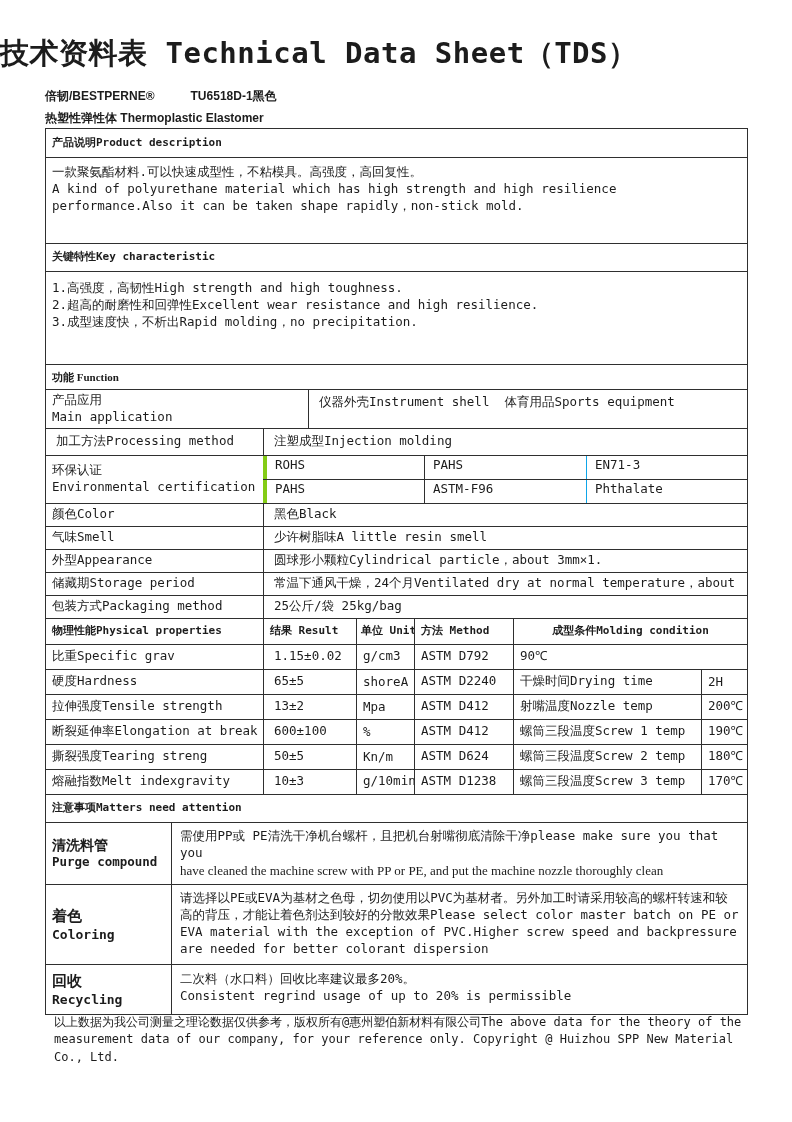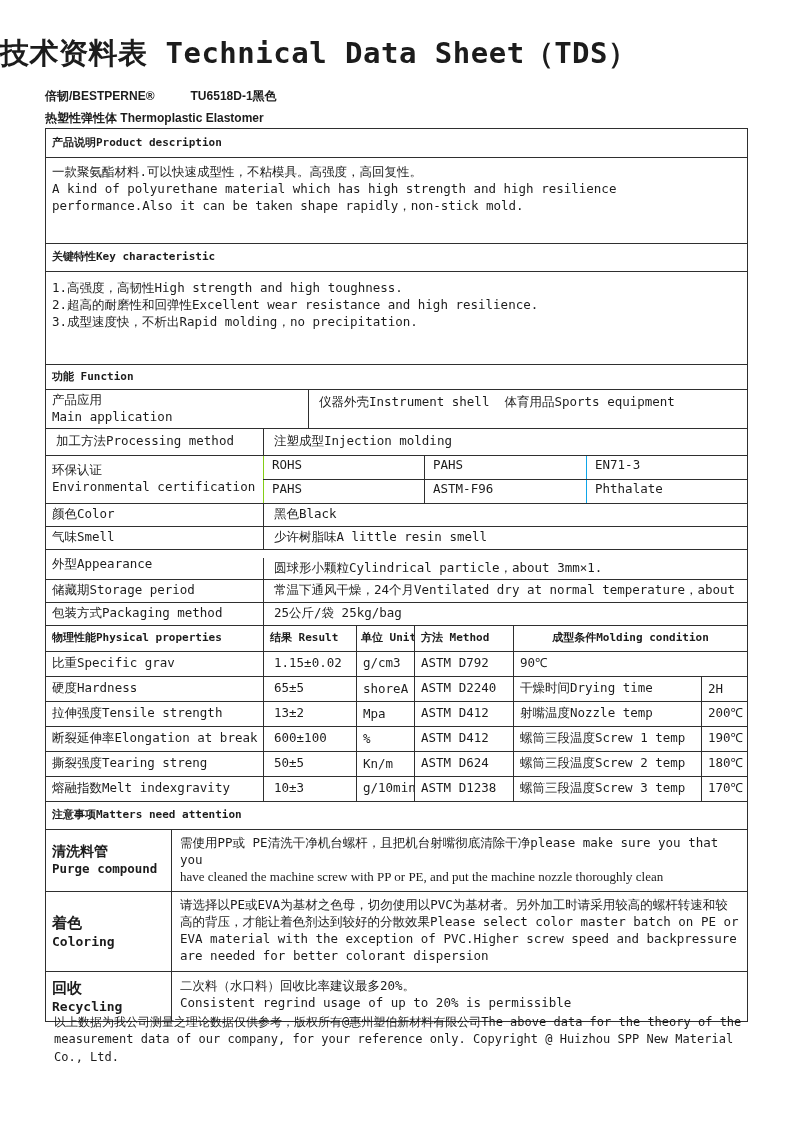--- a/index.html
+++ b/index.html
@@ -43,35 +43,35 @@
   .w-result{ width: 93px; flex: none; }
   .w-unit  { width: 58px; flex: none; }
   .w-method{ width: 99px; flex: none; }
   .w-mold  { width: 188px; flex: none; }
   .w-moldval{ flex: 1; min-width: 0; }
   .w-att   { width: 125px; flex: none; }
   
   .h-sechead { min-height: 28px; }
   .h-descbody { min-height: 86px; }
   .h-keybody { min-height: 93px; }
-  .h-funchead { min-height: 25px; }
+  .h-funchead { min-height: 25px; font-family: Liberation Serif, serif; }
   .h-app { min-height: 38px; }
   .h-proc { min-height: 27px; }
   .h-env { min-height: 48px; }
   .h-small { min-height: 23px; }
   .h-physhead { min-height: 26px; }
   .h-phys { min-height: 25px; }
   .h-purge { min-height: 53px; }
   .h-color { min-height: 80px; }
   .h-recycle { min-height: 50px; }
   
   .env-grid { flex: 1; min-width: 0; display: flex; flex-direction: column; }
   .env-row { display: flex; flex: 1; }
   .env-row + .env-row { border-top: 1px solid #2f2f2f; }
-  .env-c1 { width: 161px; flex: none; padding: 1px 8px; border-left: 1px solid #84cc16; }
+  .env-c1 { width: 161px; flex: none; padding: 1px 8px; border-left: 4px solid #84cc16; }
   .env-c2 { width: 162px; flex: none; padding: 1px 8px; border-left: 1px solid #2f2f2f; }
   .env-c3 { flex: 1; min-width: 0; padding: 1px 8px; border-left: 1px solid #0ea5e9; }
   .molding-head { text-align: center; justify-content: center; }
   .att-label { font-weight: bold; font-size: 14.5px; line-height: 1.35;
     display: flex; flex-direction: column; justify-content: center; }
   .att-label .zh { font-size: 15px; }
   .att-label .en { font-size: 13px; }
   .purge-label .zh { font-size: 14px; }
   .purge-label .en { font-size: 12.5px; }
   .serif-line { font-family: "Liberation Serif", serif; font-size: 13px; }
@@ -158,21 +158,21 @@
     <div class="row h-small">
       <div class="cell w-label vcenter">颜色Color</div>
       <div class="cell w-rest bl vcenter nowrap" style="padding-left:10px;">黑色Black</div>
     </div>
     <div class="row h-small">
       <div class="cell w-label vcenter">气味Smell</div>
       <div class="cell w-rest bl vcenter nowrap" style="padding-left:10px;">少许树脂味A little resin smell</div>
     </div>
     <div class="row h-small">
       <div class="cell w-label vcenter">外型Appearance</div>
-      <div class="cell w-rest bl vcenter nowrap" style="padding-left:10px;margin-top:8px;">圆球形小颗粒Cylindrical particle，about 3mm×1.</div>
+      <div class="cell w-rest bl vcenter nowrap" style="padding-left:10px;">圆球形小颗粒Cylindrical particle，about 3mm×1.</div>
     </div>
     <div class="row h-small">
       <div class="cell w-label vcenter">储藏期Storage period</div>
       <div class="cell w-rest bl vcenter nowrap" style="padding-left:10px;">常温下通风干燥，24个月Ventilated dry at normal temperature，about</div>
     </div>
     <div class="row h-small">
       <div class="cell w-label vcenter">包装方式Packaging method</div>
       <div class="cell w-rest bl vcenter nowrap" style="padding-left:10px;">25公斤/袋 25kg/bag</div>
     </div>
 

